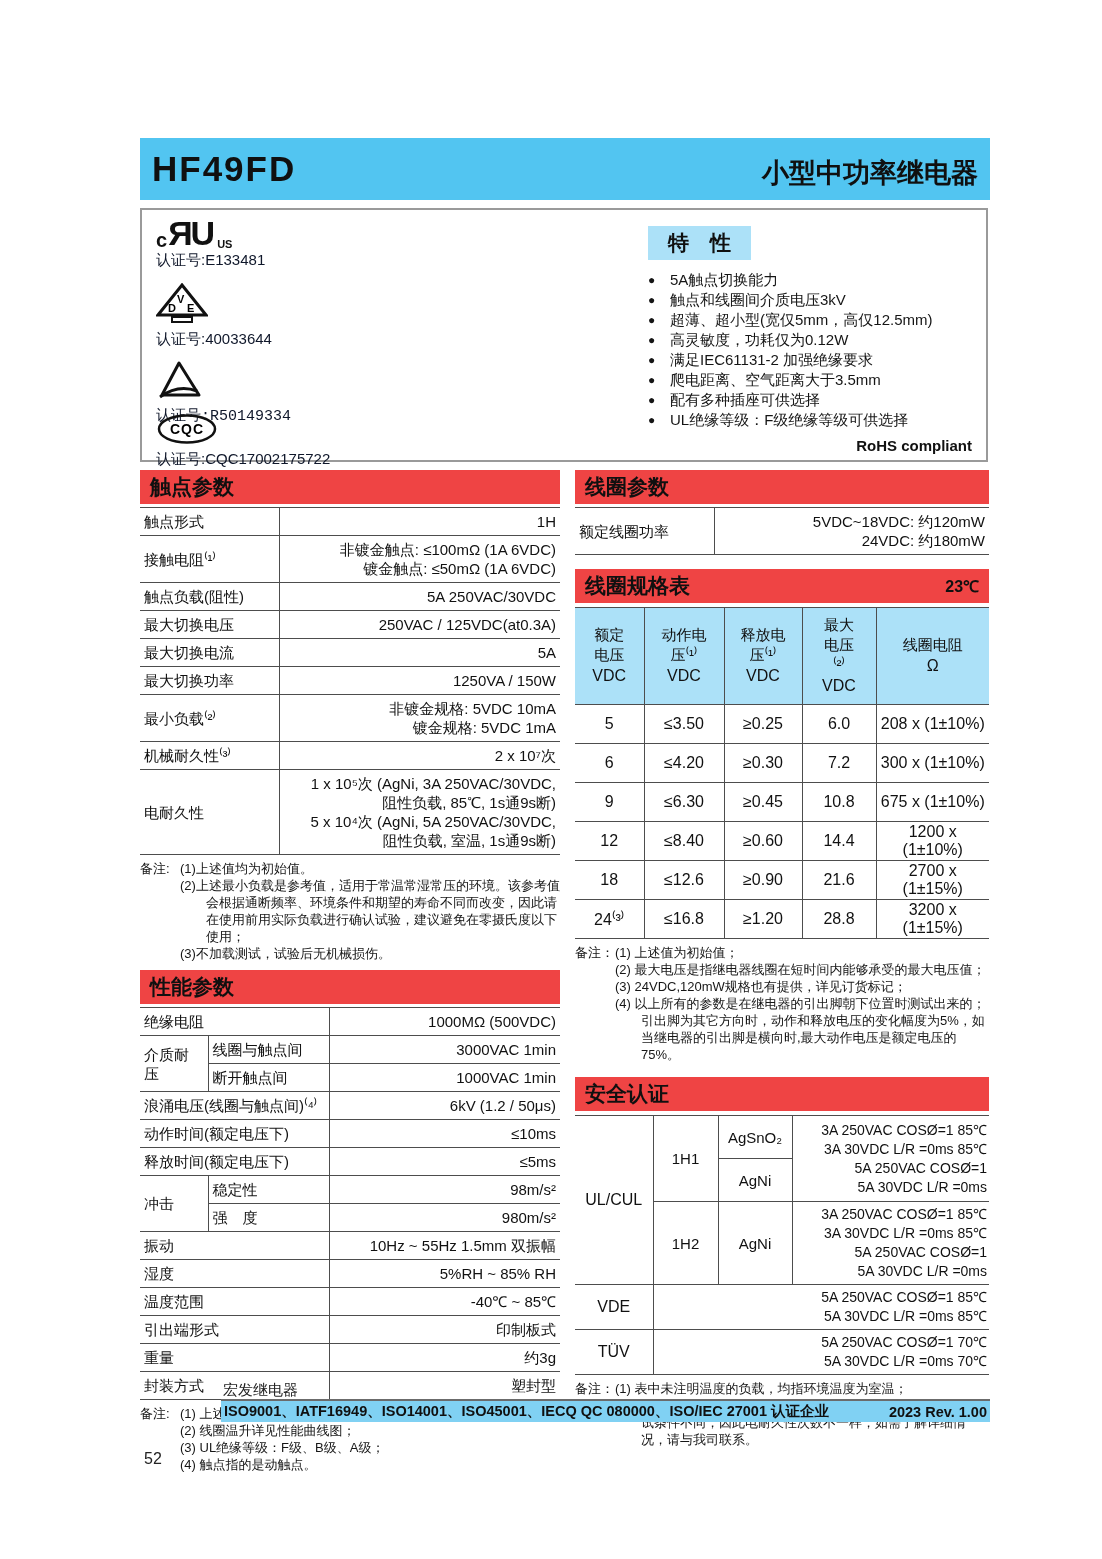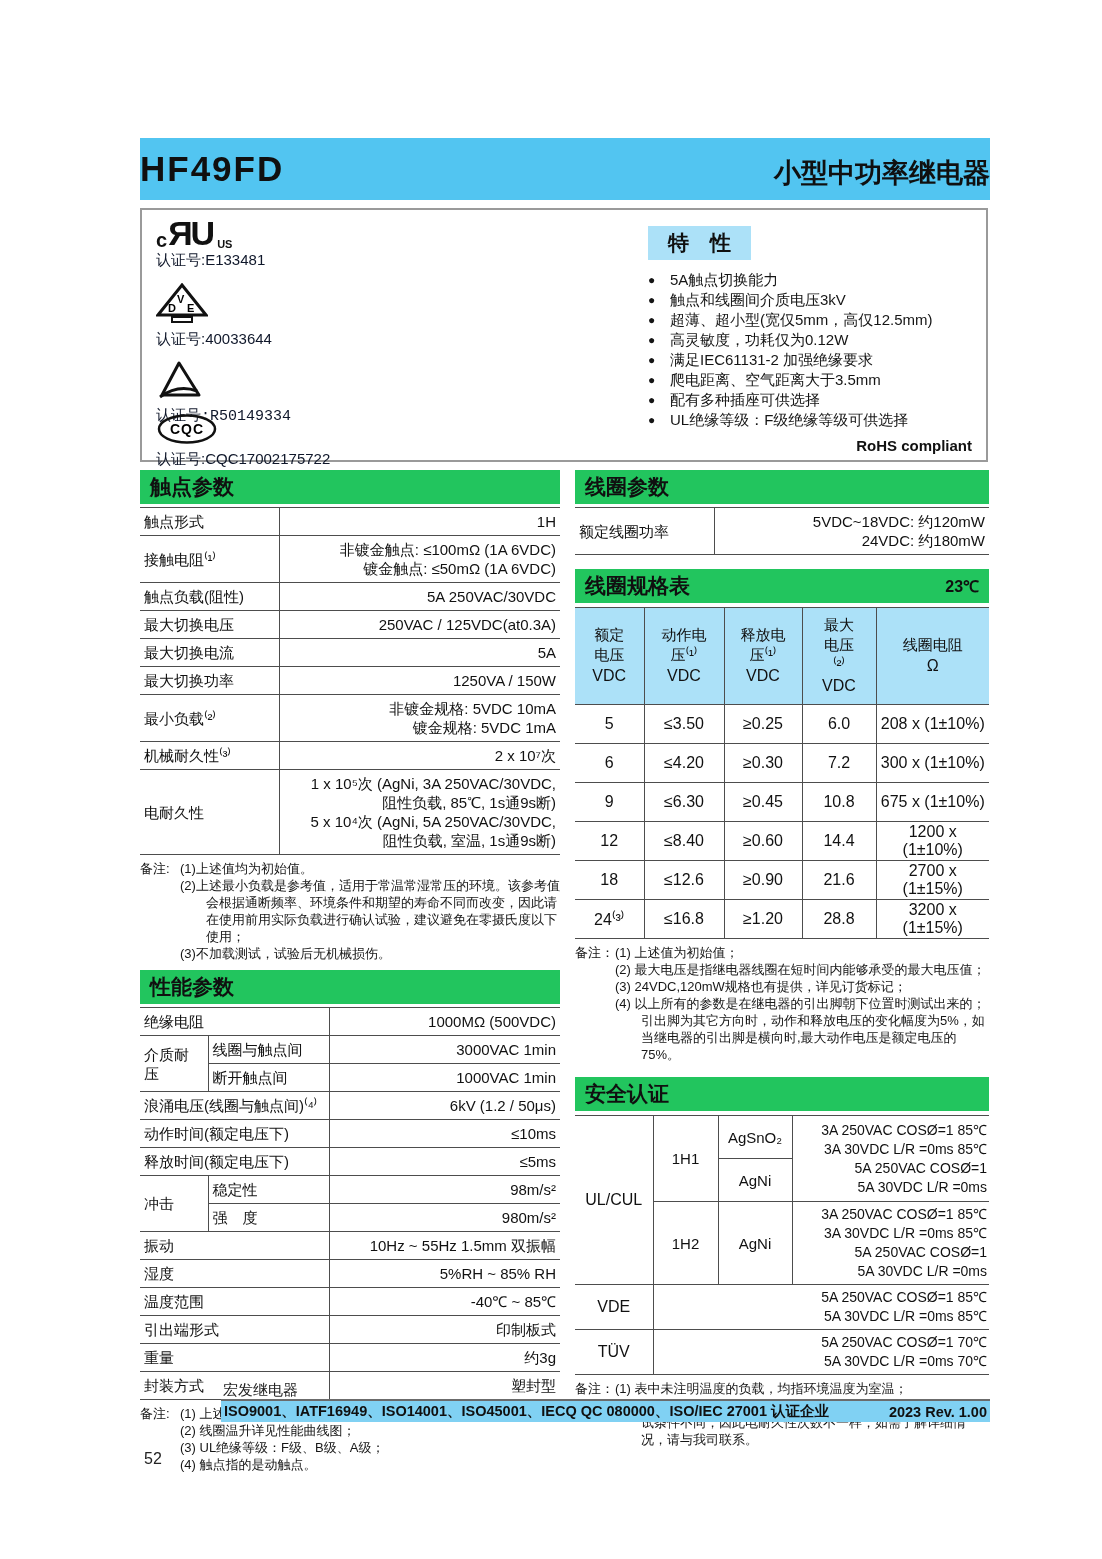--- a/index.html
+++ b/index.html
@@ -1,20 +1,20 @@
 <!DOCTYPE html>
 <html><head>
 <meta charset="utf-8">
 <style>
   html,body{margin:0;padding:0;background:#ffffff;}
   body{width:1102px;height:1559px;position:relative;font-family:"Liberation Sans",sans-serif;color:#111;}
   .sheet{position:absolute;left:0;top:0;width:1102px;height:1559px;background:#fff;}
 
   
-  .band{position:absolute;left:140px;top:138px;width:850px;height:62px;background:#52C5F1;display:flex;align-items:center;justify-content:space-between;padding:0 0;box-sizing:border-box;}
+  .band{position:absolute;left:140px;top:138px;width:850px;height:62px;background:#52C5F1;display:flex;align-items:center;justify-content:space-between;padding:0 12px;box-sizing:border-box;}
   .band .model{font-size:35px;font-weight:bold;letter-spacing:2px;color:#101010;}
   .band .ptype{font-size:27px;font-weight:bold;color:#101010;margin-top:8px;}
 
   
   .cert-box{position:absolute;left:140px;top:208px;width:848px;height:254px;border:2px solid #9a9a9a;box-sizing:border-box;background:#fff;}
   .cert{position:absolute;left:14px;}
   .cert-no{font-size:15px;color:#0f172a;margin-top:1px;}
   .ul-logo{display:flex;align-items:flex-end;line-height:1;}
   .ul-c{font-size:20px;font-weight:bold;margin-right:1px;}
   .ul-mark{font-size:34px;font-weight:800;letter-spacing:-2px;margin-top:-6px;}
@@ -24,21 +24,21 @@
   .feat-list{position:absolute;left:506px;top:60px;width:330px;}
   .feat-item{display:flex;font-size:15px;line-height:20px;color:#151515;}
   .feat-item .bullet{width:22px;flex:none;font-size:12px;line-height:20px;}
   .rohs{position:absolute;right:14px;bottom:6px;font-size:15px;font-weight:bold;}
 
   
   .col{position:absolute;top:470px;}
   .col.left{left:140px;width:420px;}
   .col.right{left:575px;width:414px;}
 
-  .sec-title{background:#22c55e;font-size:21px;font-weight:bold;padding:3px 10px;color:#101010;display:flex;justify-content:space-between;align-items:center;}
+  .sec-title{background:#ef4444;font-size:21px;font-weight:bold;padding:3px 10px;color:#101010;display:flex;justify-content:space-between;align-items:center;}
   .sec-title .cond{font-size:16px;font-weight:bold;}
 
   table.kv{width:100%;border-collapse:collapse;table-layout:fixed;margin-top:3px;}
   table.kv td{border-top:1.5px solid #4d4d4d;border-bottom:1.5px solid #4d4d4d;font-size:15px;line-height:19px;padding:4px 4px;color:#111;vertical-align:middle;}
   table.kv td.k{text-align:left;}
   table.kv td.v{text-align:right;border-left:1.5px solid #4d4d4d;white-space:pre-line;}
   table.kv td.sub{border-left:1.5px solid #4d4d4d;margin-top:48px;}
 
   
   table.spec{width:100%;border-collapse:collapse;table-layout:fixed;margin-top:4px;}

